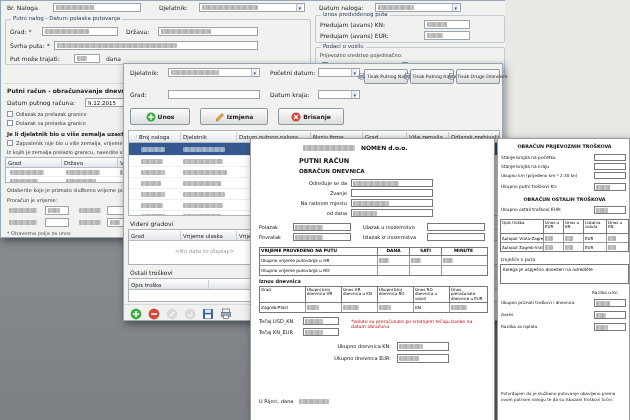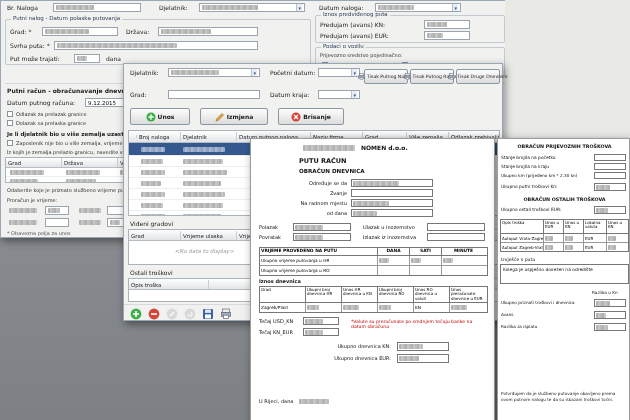--- a/index.html
+++ b/index.html
@@ -354,21 +354,21 @@
             <rect x="1.4" y="4.4" width="9.2" height="4" fill="#9fb0c2" stroke="#667" stroke-width=".7"></rect>
             <rect x="3.4" y="7.2" width="5.2" height="3.4" fill="#fff" stroke="#667" stroke-width=".7"></rect>
           </svg>
         </span>
     </div>
   </div>
 
   <div class="doc" style="left:250px;top:138px;width:245px;height:290px">
     <span class="redact" style="position:absolute;left:52px;top:6px;width:52px;height:6px"></span>
     <span class="dlbl b" style="left:110px;top:6px;font-size:6px">NOMEN d.o.o.</span>
-    <span class="dlbl b" style="left:48px;top:19px;font-size:6.5px">PUTU RAČUN</span>
+    <span class="dlbl b" style="left:48px;top:19px;font-size:6.5px">PUTNI RAČUN</span>
     <span class="dlbl b" style="left:48px;top:29px;font-size:5.6px">OBRAČUN DNEVNICA</span>
 
     <span class="dlbl r" style="left:8px;top:42px;width:88px">Određuje se da</span>
     <div class="dfield" style="left:100px;top:40px;width:82px">
         <span class="redact" style="width:46px"></span>
       </div>
     <span class="dlbl r" style="left:8px;top:52px;width:88px">Zvanje</span>
     <div class="dfield" style="left:100px;top:50px;width:82px"></div>
     <span class="dlbl r" style="left:8px;top:62px;width:88px">Na radnom mjestu</span>
     <div class="dfield" style="left:100px;top:60px;width:82px">

